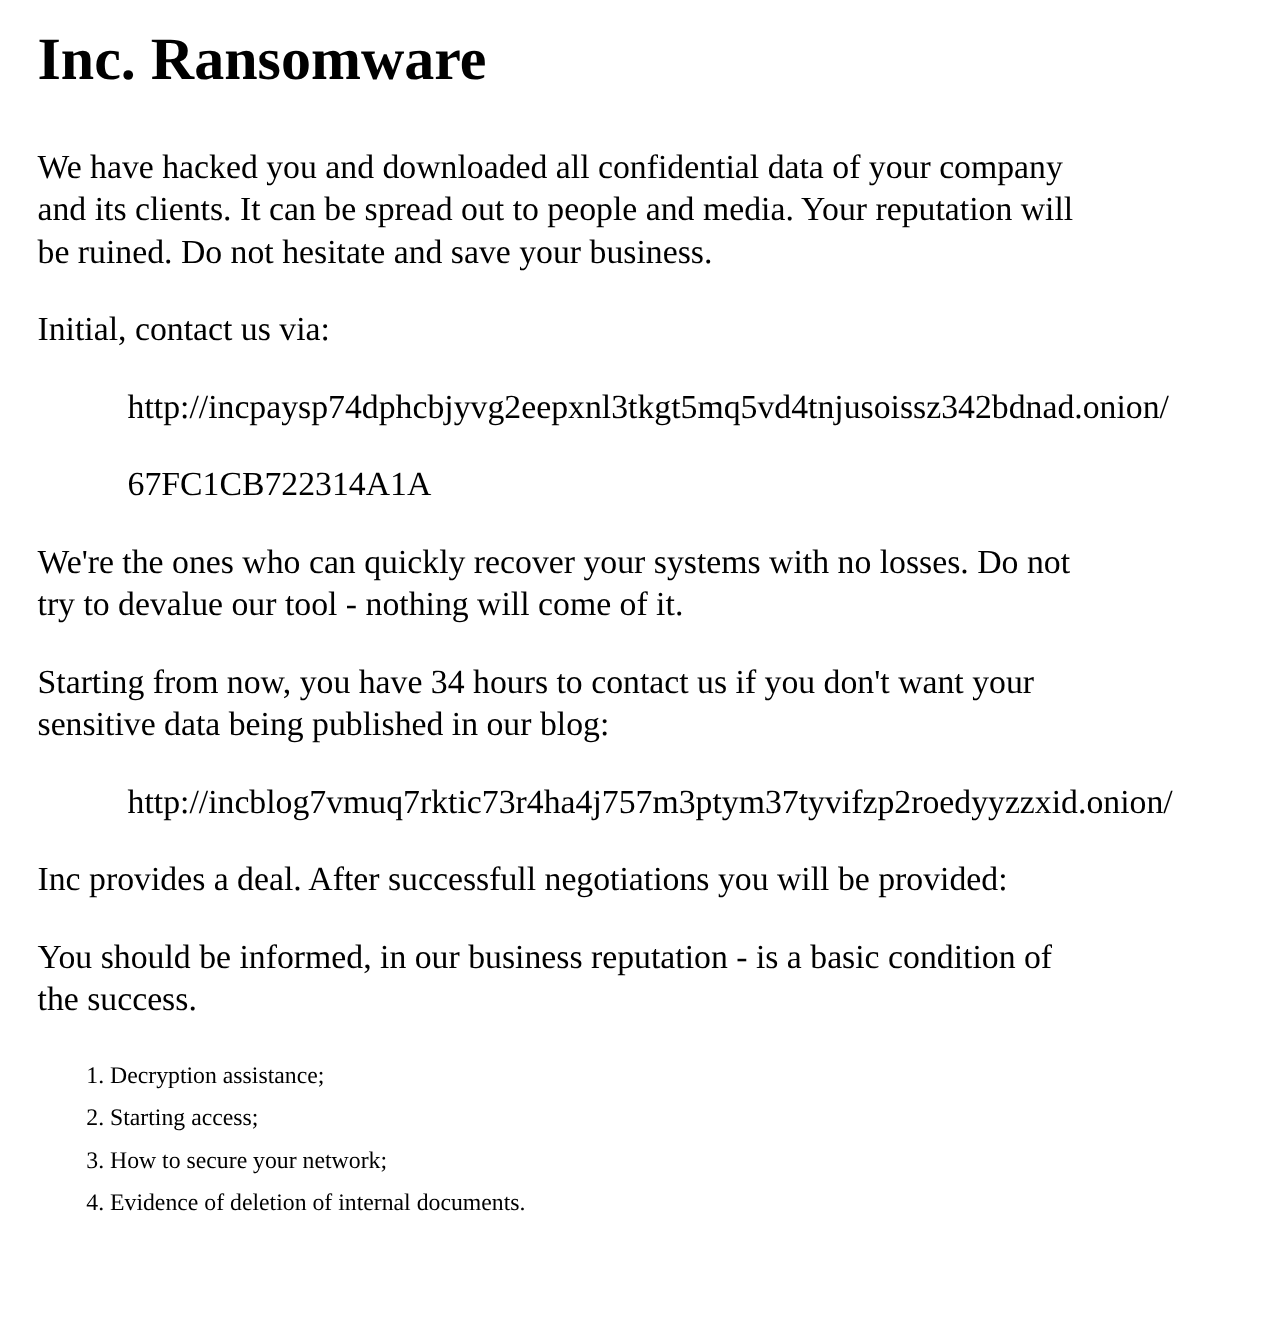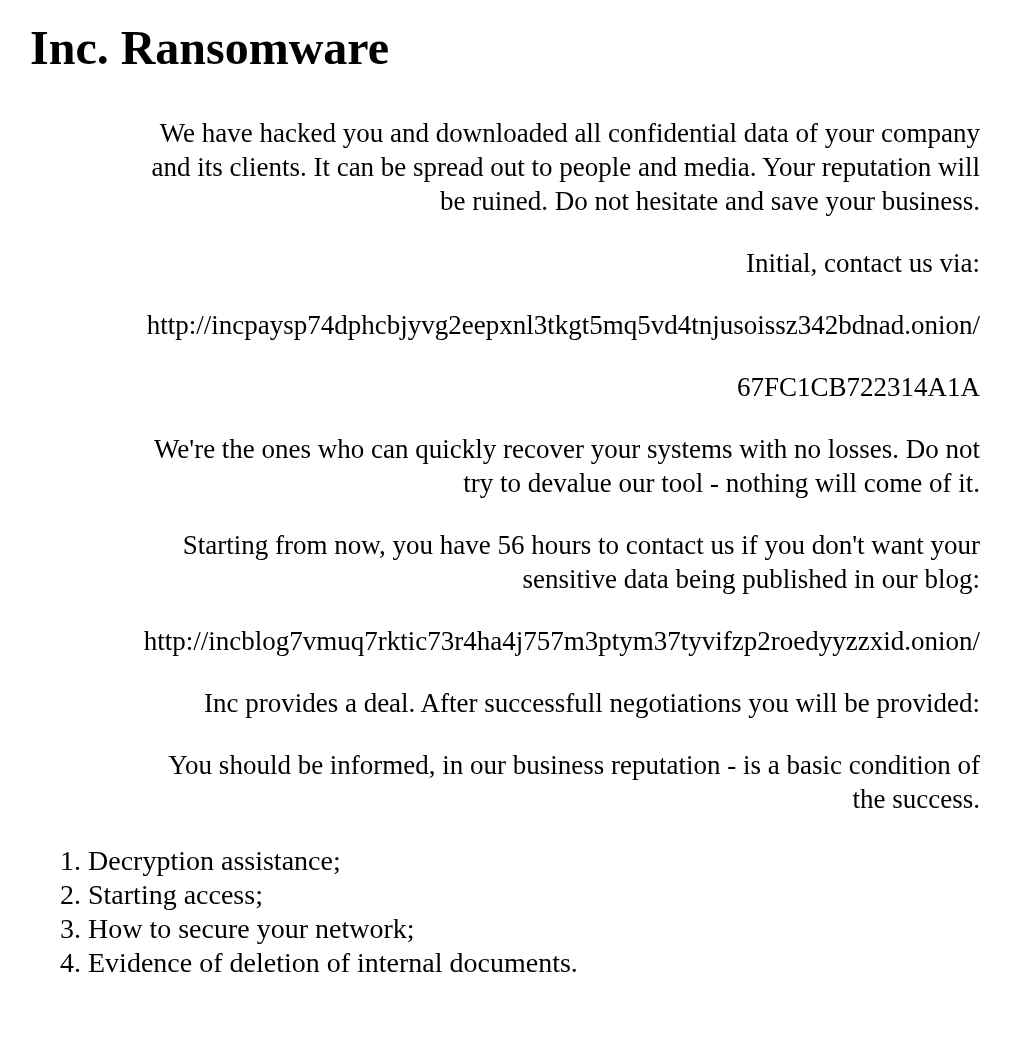--- a/index.html
+++ b/index.html
@@ -20,27 +20,26 @@
   h1.title {
     font-size: 48px;
     font-weight: bold;
     margin: 20px 0 41px 0;
   }
   .para {
     font-size: 27px;
     line-height: 34px;
     margin: 28px 0;
     white-space: pre-line; 
-    text-align: right;
   }
   .indent {
     margin-left: 72px;
   }
   ol.deal-list {
-    font-size: 28px;
+    font-size: 19px;
     line-height: 34px;
     margin: 28px 0;
     padding-left: 58px;
   }
 </style>
 </head>
 <body>
 
 <div class="note">
 
@@ -53,21 +52,21 @@
   <p class="para">Initial, contact us via:</p>
 
   <p class="para indent">http://incpaysp74dphcbjyvg2eepxnl3tkgt5mq5vd4tnjusoissz342bdnad.onion/</p>
 
 
   <p class="para indent">67FC1CB722314A1A</p>
 
   <p class="para">We're the ones who can quickly recover your systems with no losses. Do not
 try to devalue our tool - nothing will come of it.</p>
 
-  <p class="para">Starting from now, you have 56 hours to contact us if you don't want your
+  <p class="para">Starting from now, you have 34 hours to contact us if you don't want your
 sensitive data being published in our blog:</p>
 
   <p class="para indent">http://incblog7vmuq7rktic73r4ha4j757m3ptym37tyvifzp2roedyyzzxid.onion/</p>
 
   <p class="para">Inc provides a deal. After successfull negotiations you will be provided:</p>
 
   <p class="para">You should be informed, in our business reputation - is a basic condition of
 the success.</p>
 
   <ol class="deal-list">

